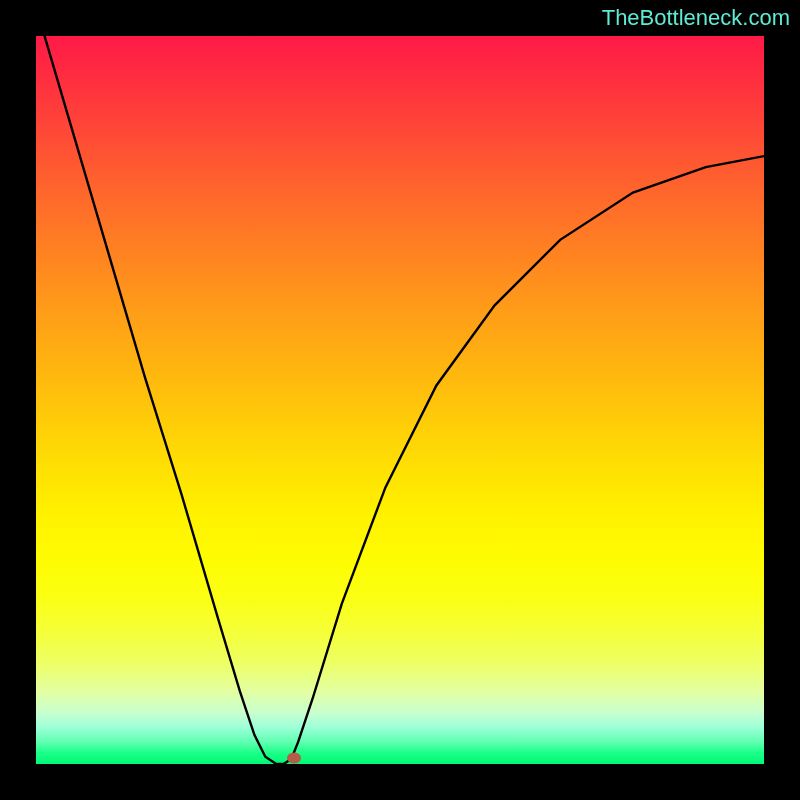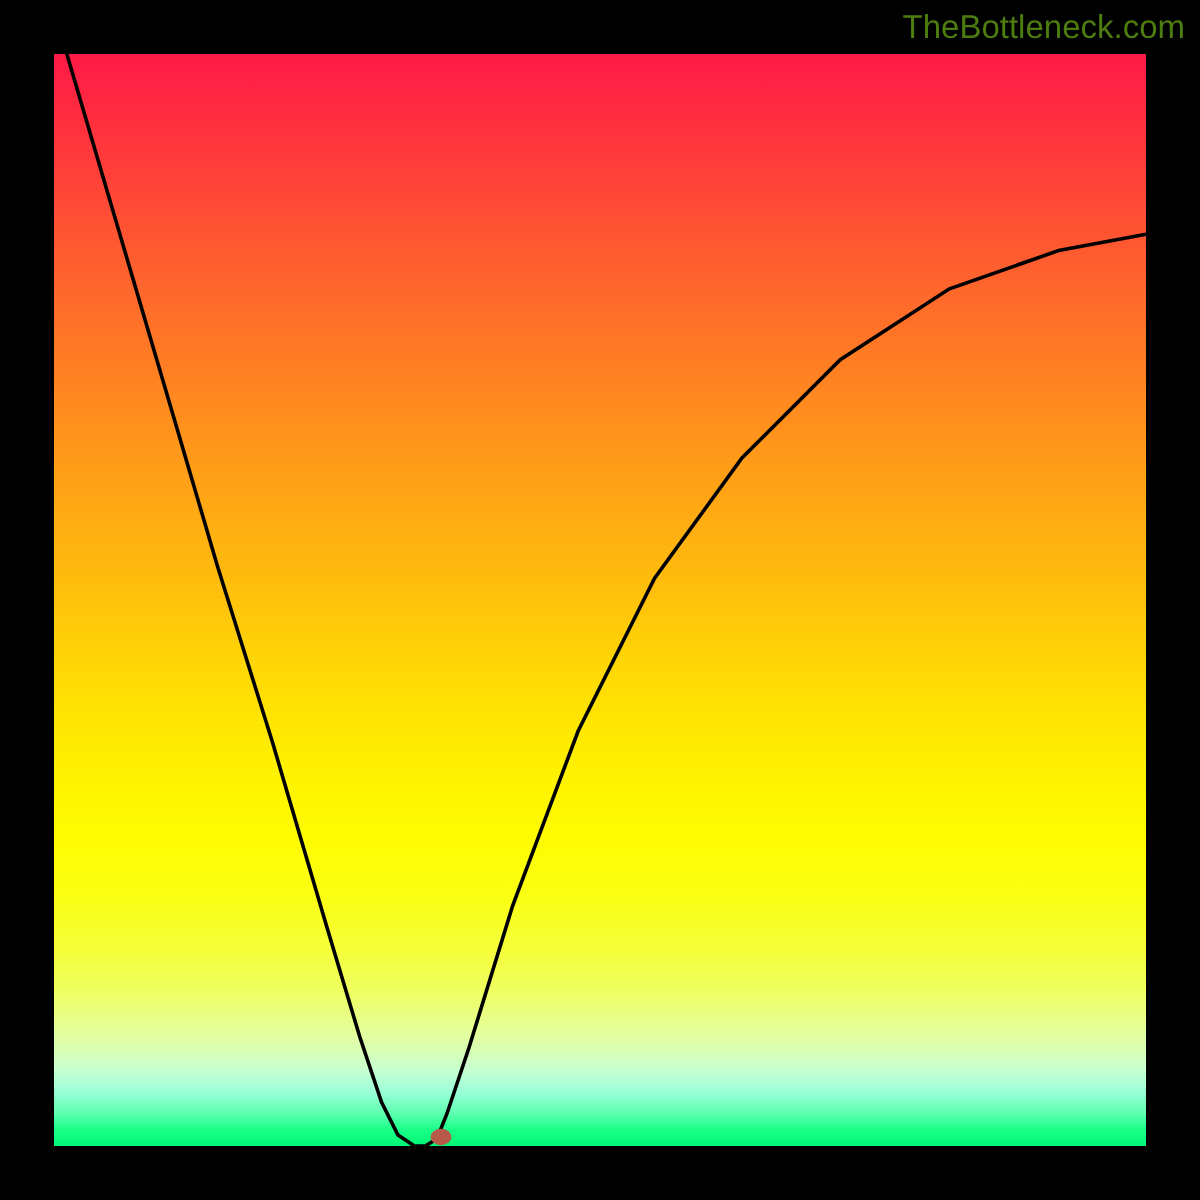--- a/index.html
+++ b/index.html
@@ -8,21 +8,21 @@
     height: 800px;
     background: #000;
     position: relative;
     overflow: hidden;
     font-family: Arial, Helvetica, sans-serif;
   }
   .watermark {
     position: absolute;
     top: 5px;
     right: 10px;
-    color: #4d7c0f;
+    color: #5eead4;
     font-size: 22px;
     font-weight: 500;
     z-index: 10;
   }
   .plot-area {
     position: absolute;
     left: 36px;
     top: 36px;
     width: 728px;
     height: 728px;

